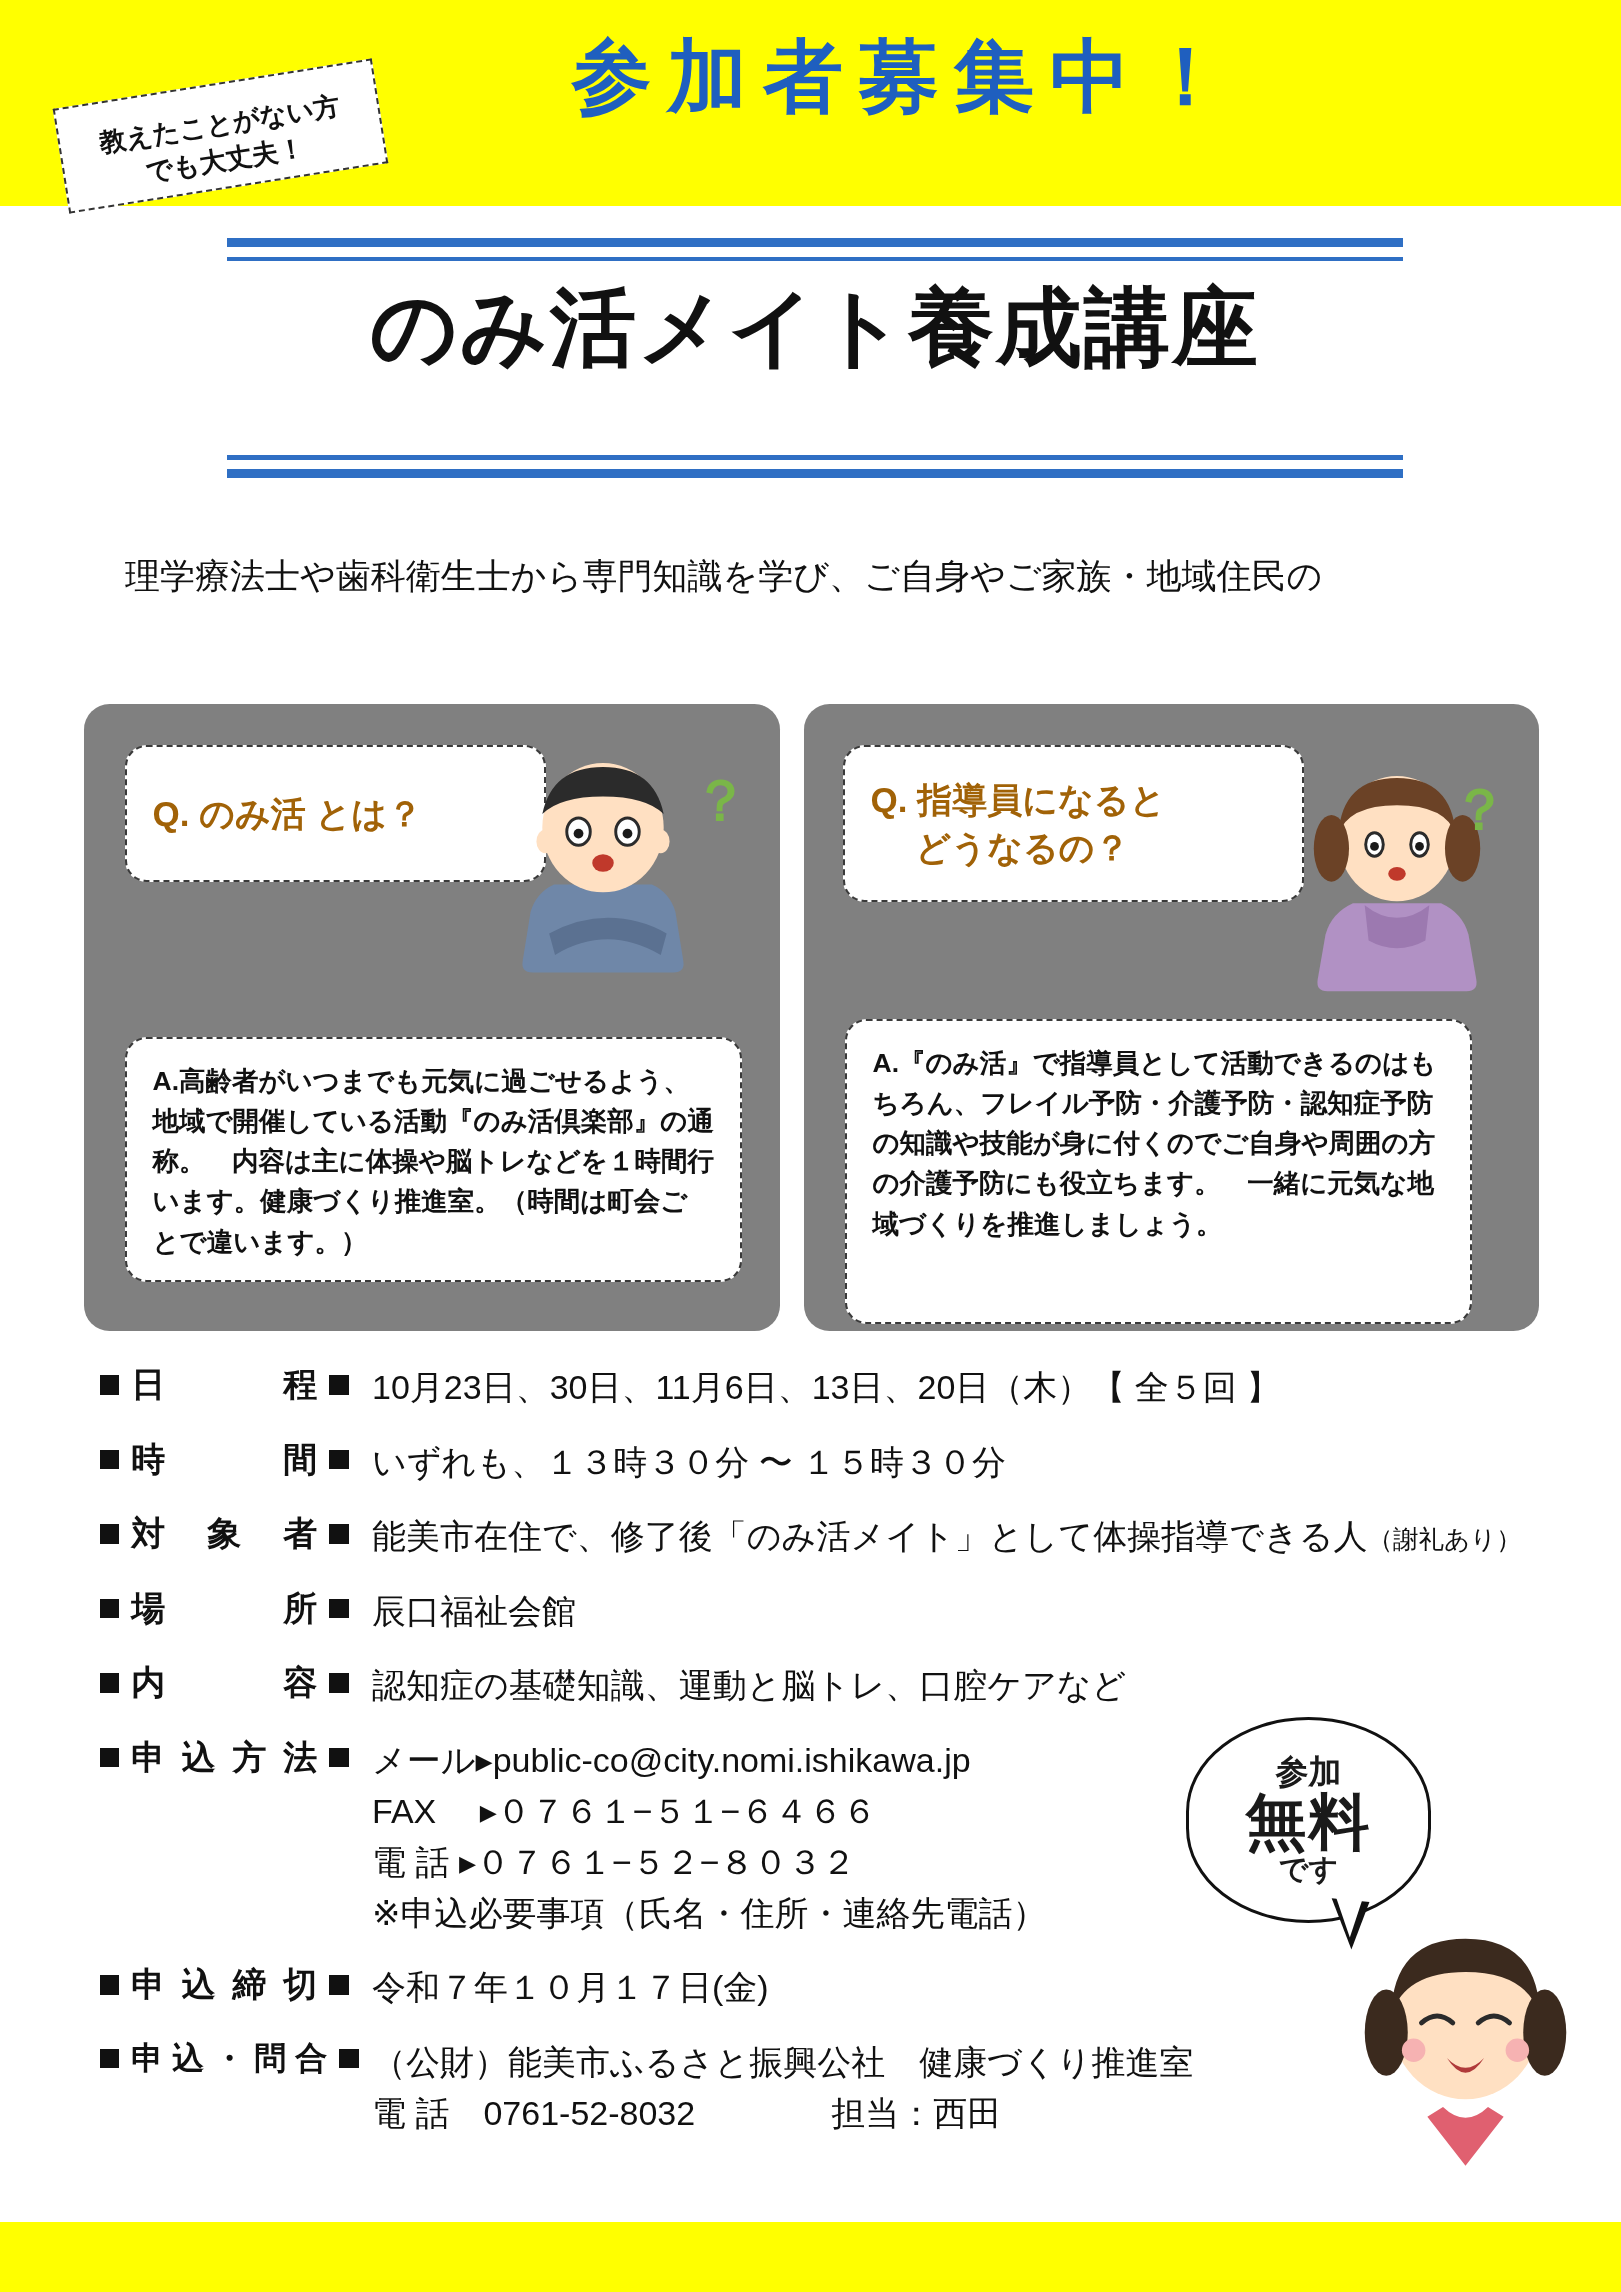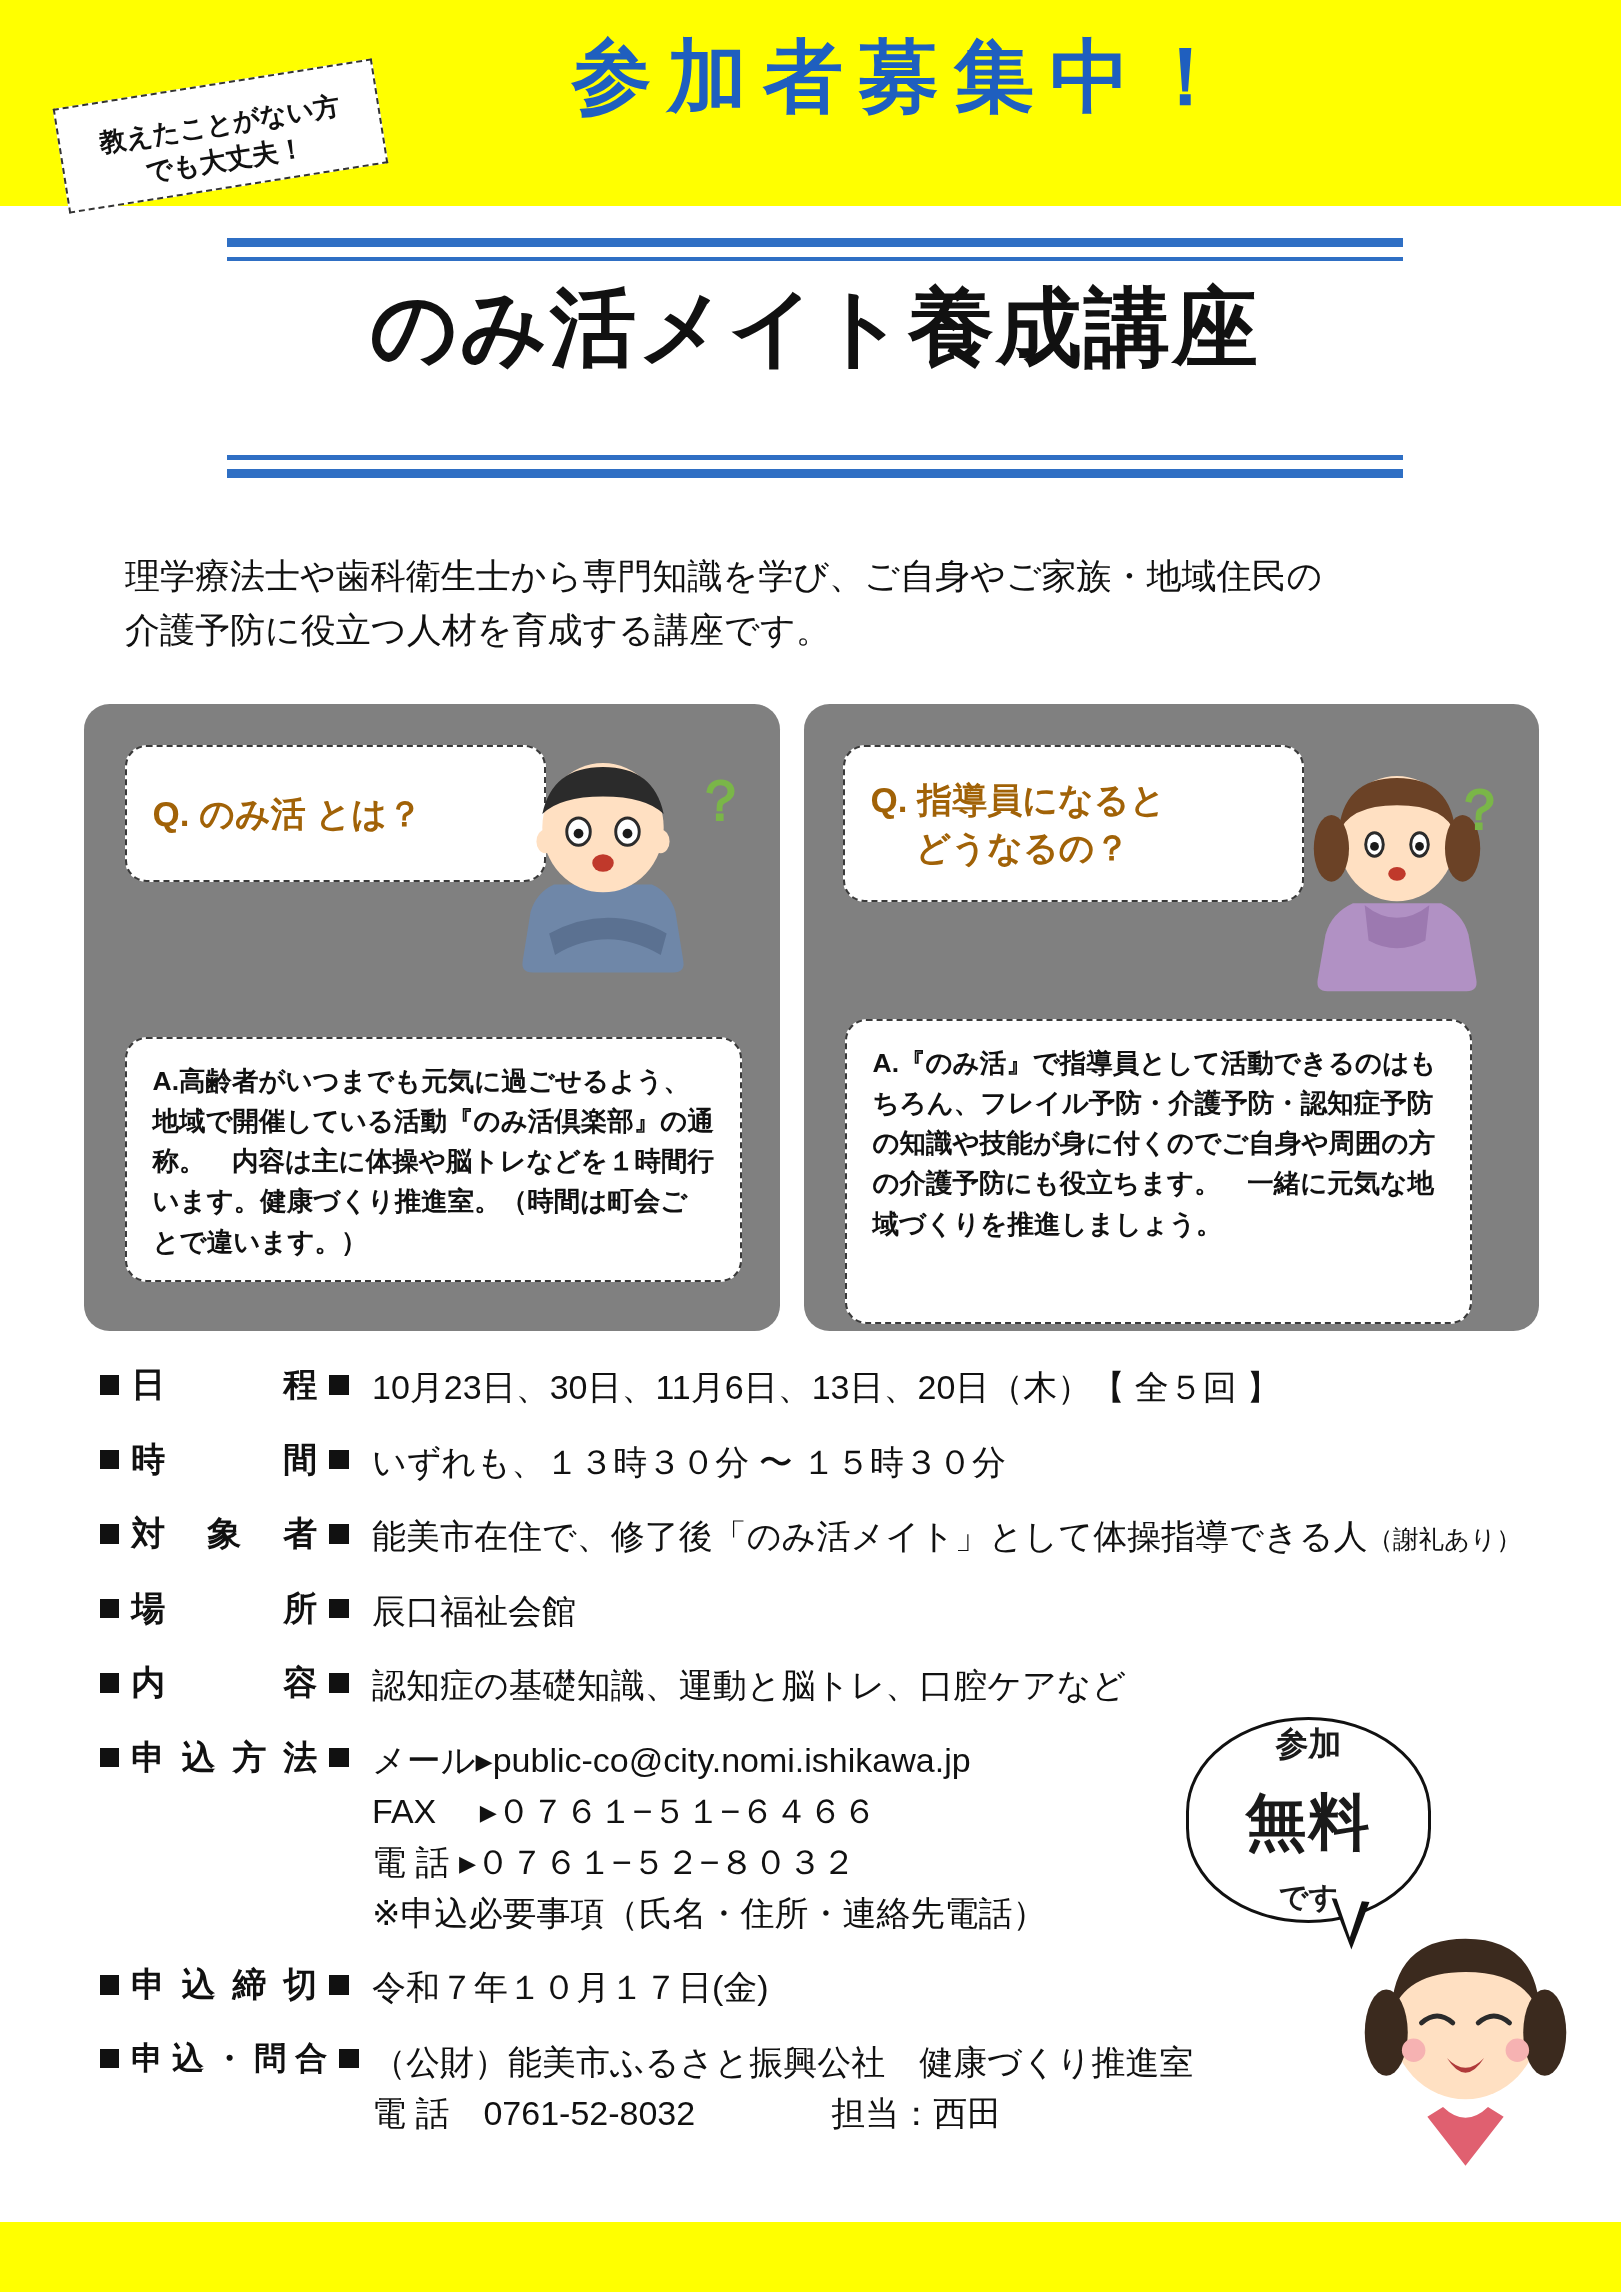--- a/index.html
+++ b/index.html
@@ -190,21 +190,20 @@
     width: 245px; height: 206px;
     background: #ffffff;
     border: 3.9px solid #111;
     border-radius: 50% / 46%;
     box-sizing: border-box;
     display: flex;
     flex-direction: column;
     align-items: center;
     justify-content: center;
     line-height: 1.05;
-    gap: 28px;
   }
   .free-1 { font-size: 33px; font-weight: bold; }
   .free-2 { font-size: 61px; font-weight: bold; letter-spacing: 2px; }
   .free-3 { font-size: 29px; font-weight: bold; }
   .free-tail {
     position: absolute;
     left: 1329px; top: 1900px;
     width: 0; height: 0;
     border-left: 25.5px solid transparent;
     border-right: 13.7px solid transparent;
@@ -236,21 +235,20 @@
   </div>
 
   <div class="rule rule-a"></div>
   <div class="rule rule-b"></div>
   <div class="main-title">のみ活メイト養成講座</div>
   <div class="rule rule-c"></div>
   <div class="rule rule-d"></div>
 
   <div class="lead">
     <div>理学療法士や歯科衛生士から専門知識を学び、ご自身やご家族・地域住民の</div>
-    <div>介護予防に役立つ人材を育成する講座です。</div>
   </div>
 
   <div class="qa qa-left"></div>
 
   <div class="bubble-q" style="left:125px; top:745px; width:421px; height:137px;">
     <span>Q. のみ活 とは？</span>
   </div>
   <svg class="tail" style="left:421px; top:868px;" width="127" height="118" viewBox="0 0 130 120">
     <polygon points="4,2 120,110 40,60" fill="#ffffff" stroke="#3a3a3a" stroke-width="3" stroke-dasharray="8 6"></polygon>
   </svg>

